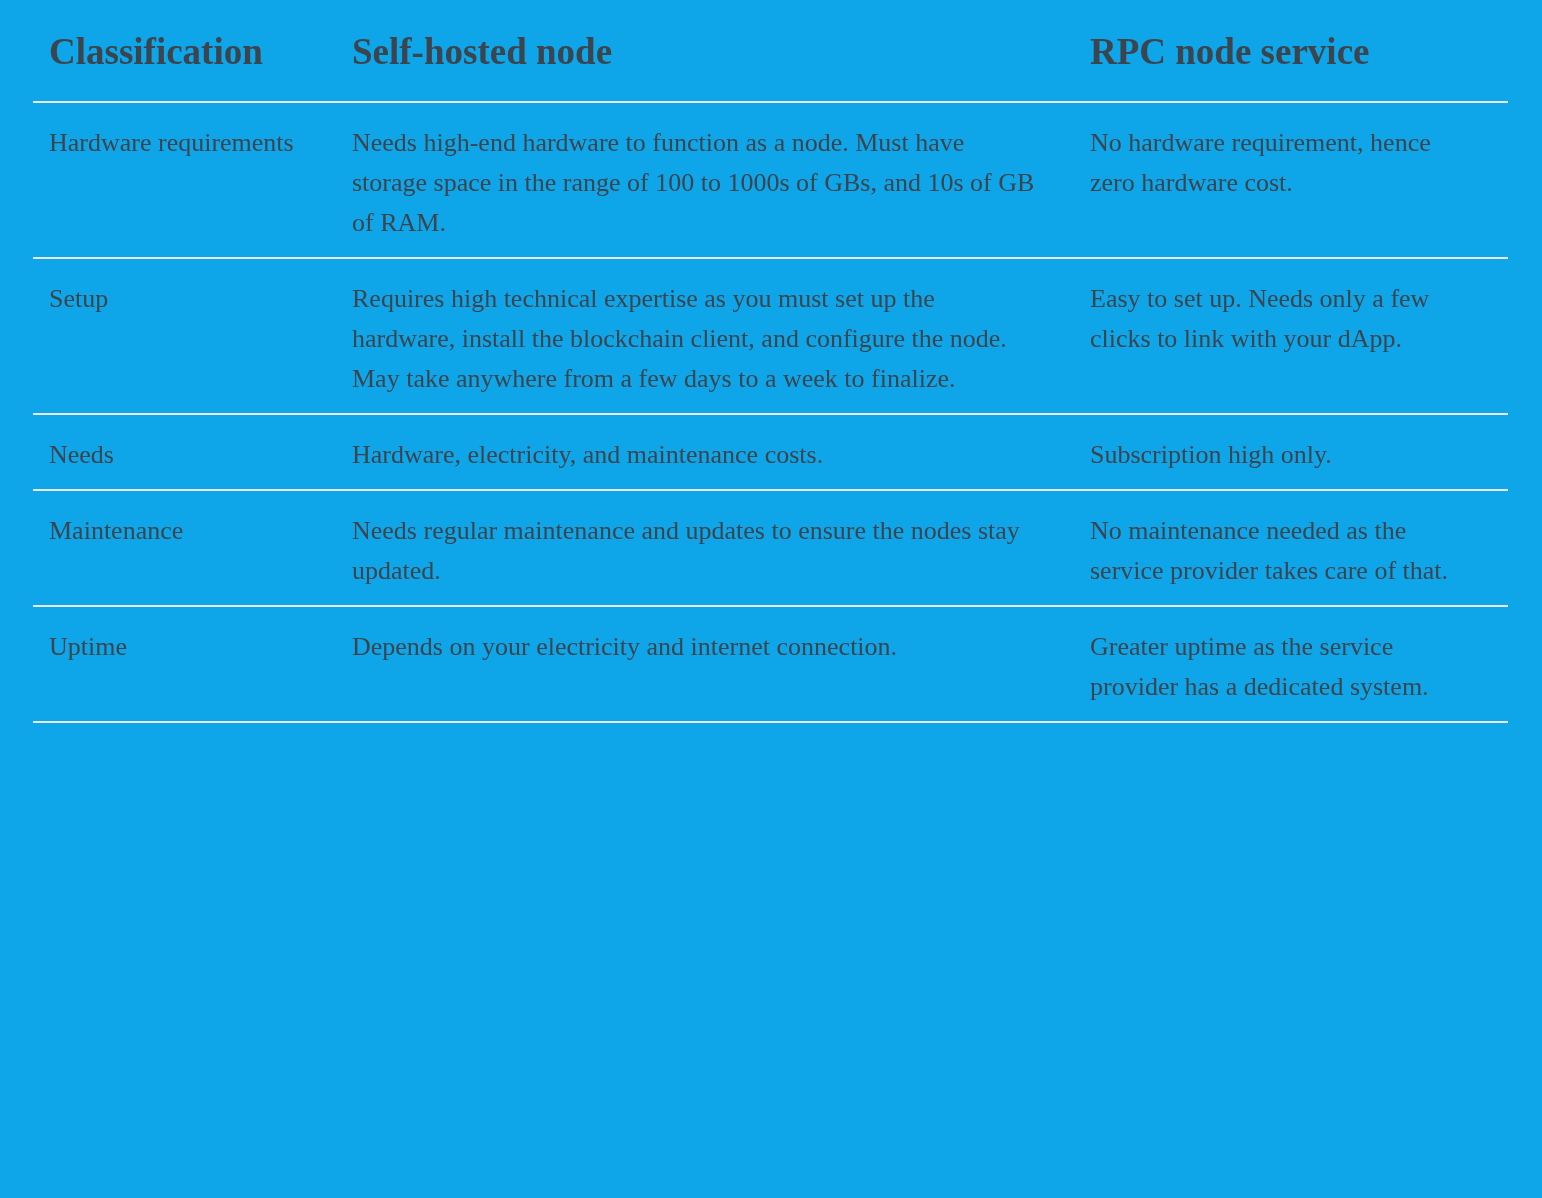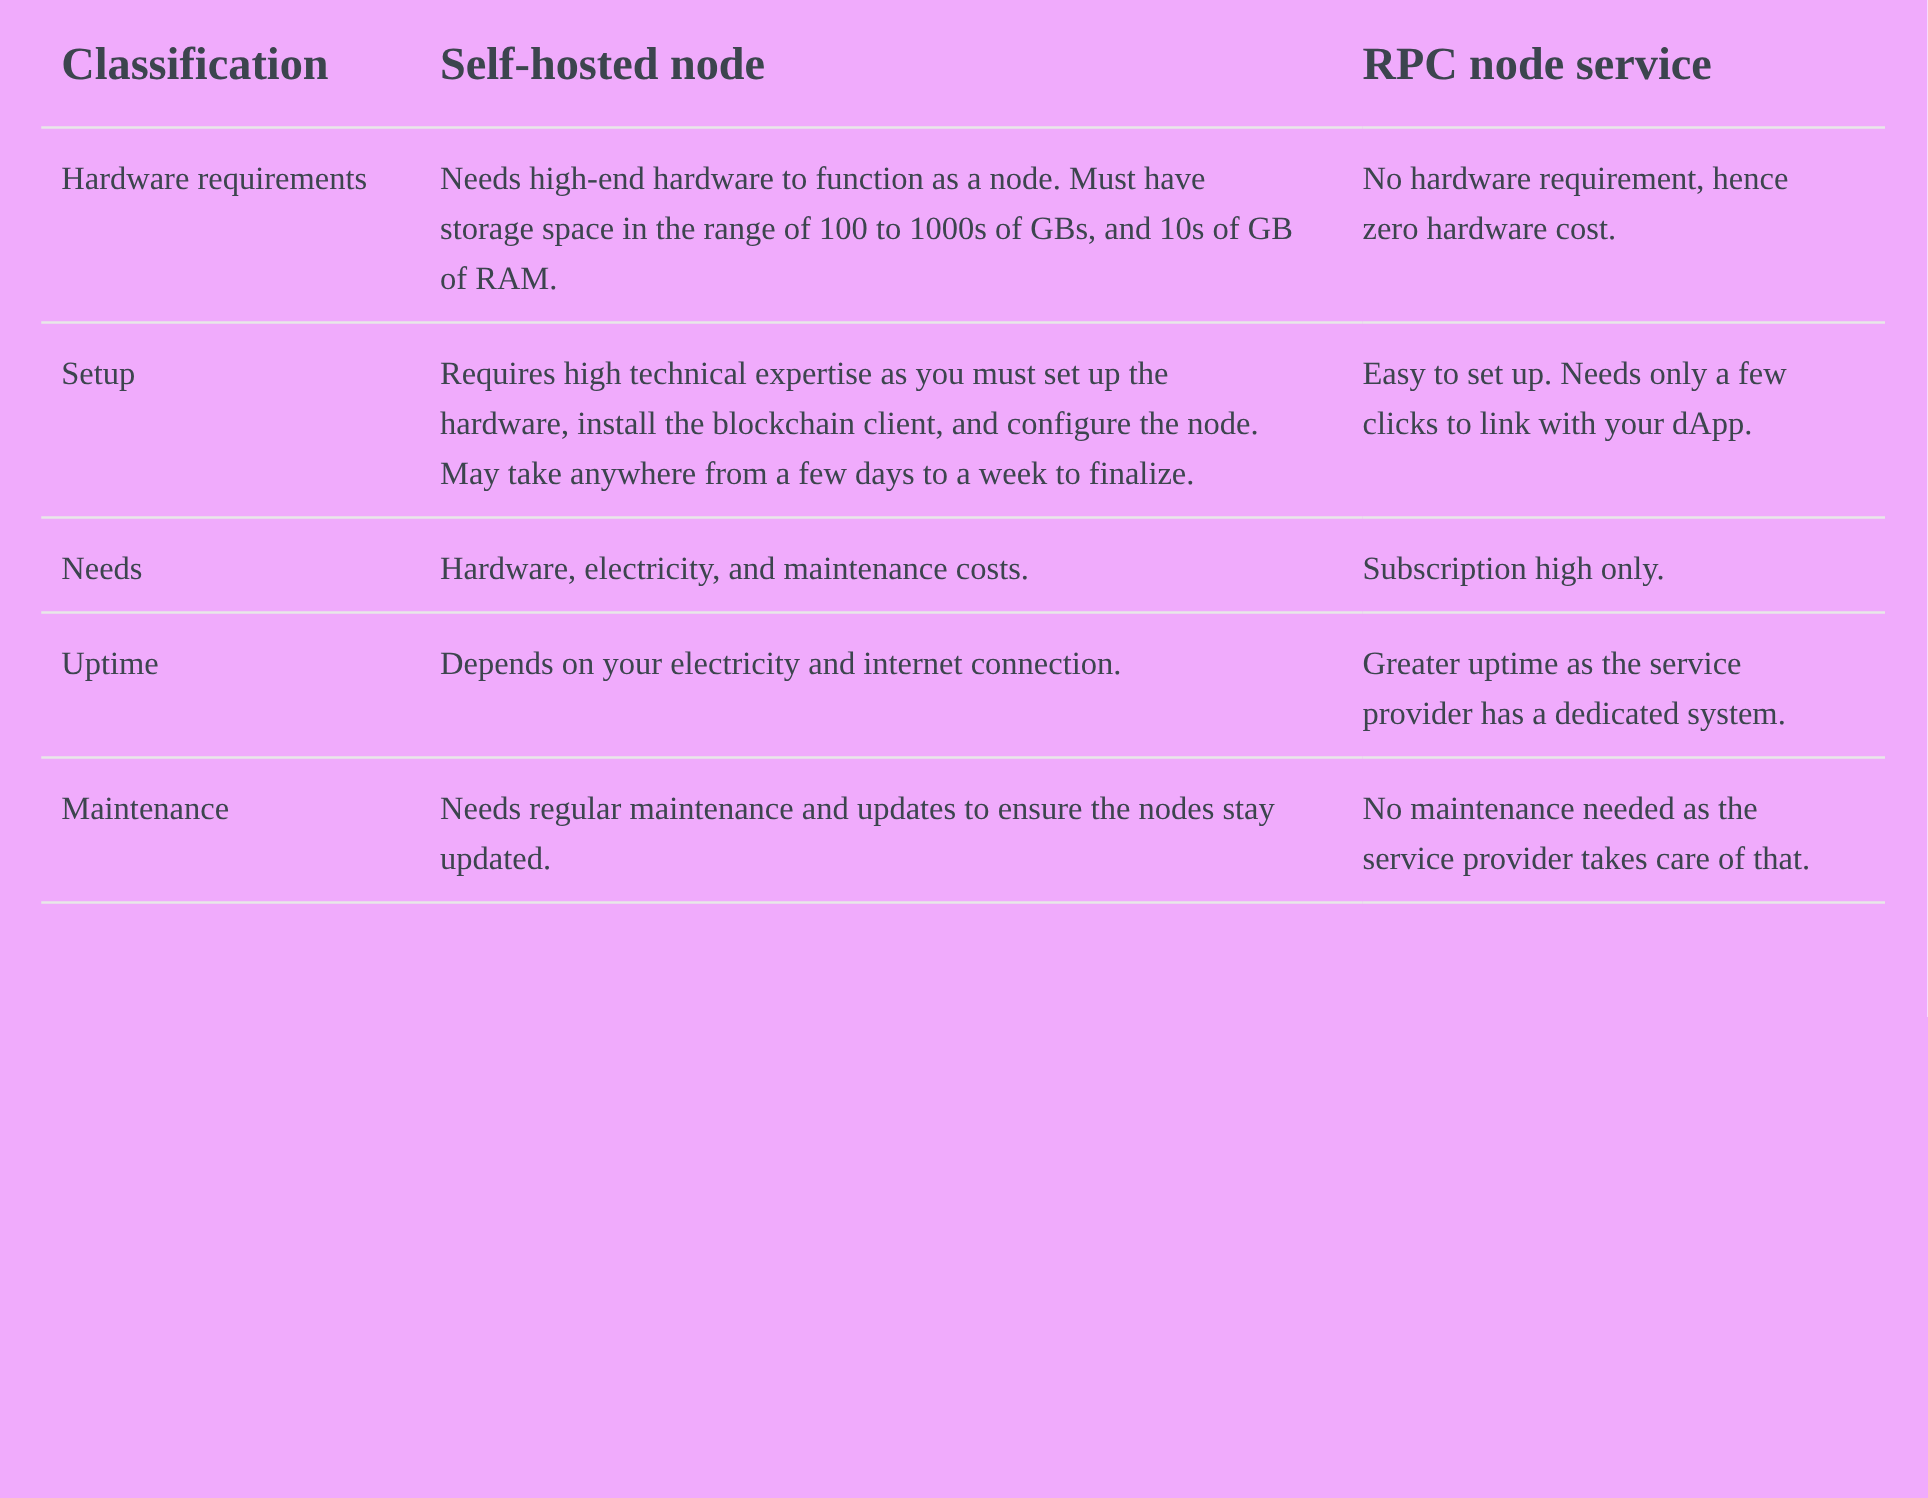--- a/index.html
+++ b/index.html
@@ -3,21 +3,21 @@
 <meta charset="utf-8">
 <style>
   html, body {
     margin: 0;
     padding: 0;
     background: #ffffff;
   }
   .page {
     width: 1542px;
     height: 1198px;
-    background: #f0abfc;
+    background: #0ea5e9;
     overflow: hidden;
     font-family: "Liberation Serif", "DejaVu Serif", serif;
     color: #3c454e;
   }
   table.comparison {
     margin-left: 33px;
     width: 1475px;
     border-collapse: collapse;
     table-layout: fixed;
   }
@@ -75,24 +75,24 @@
         <td class="cell-classification">Setup</td>
         <td class="cell-self">Requires high technical expertise as you must set up the hardware, install the blockchain client, and configure the node. May take anywhere from a few days to a week to finalize.</td>
         <td class="cell-rpc">Easy to set up. Needs only a few clicks to link with your dApp.</td>
       </tr>
       <tr>
         <td class="cell-classification">Needs</td>
         <td class="cell-self">Hardware, electricity, and maintenance costs.</td>
         <td class="cell-rpc">Subscription high only.</td>
       </tr>
       <tr>
+        <td class="cell-classification">Maintenance</td>
+        <td class="cell-self">Needs regular maintenance and updates to ensure the nodes stay updated.</td>
+        <td class="cell-rpc">No maintenance needed as the service provider takes care of that.</td>
+      </tr>
+      <tr>
         <td class="cell-classification">Uptime</td>
         <td class="cell-self">Depends on your electricity and internet connection.</td>
         <td class="cell-rpc">Greater uptime as the service provider has a dedicated system.</td>
-      </tr>
-      <tr>
-        <td class="cell-classification">Maintenance</td>
-        <td class="cell-self">Needs regular maintenance and updates to ensure the nodes stay updated.</td>
-        <td class="cell-rpc">No maintenance needed as the service provider takes care of that.</td>
       </tr>
     </tbody>
   </table>
 </div>
 
 </body></html>

